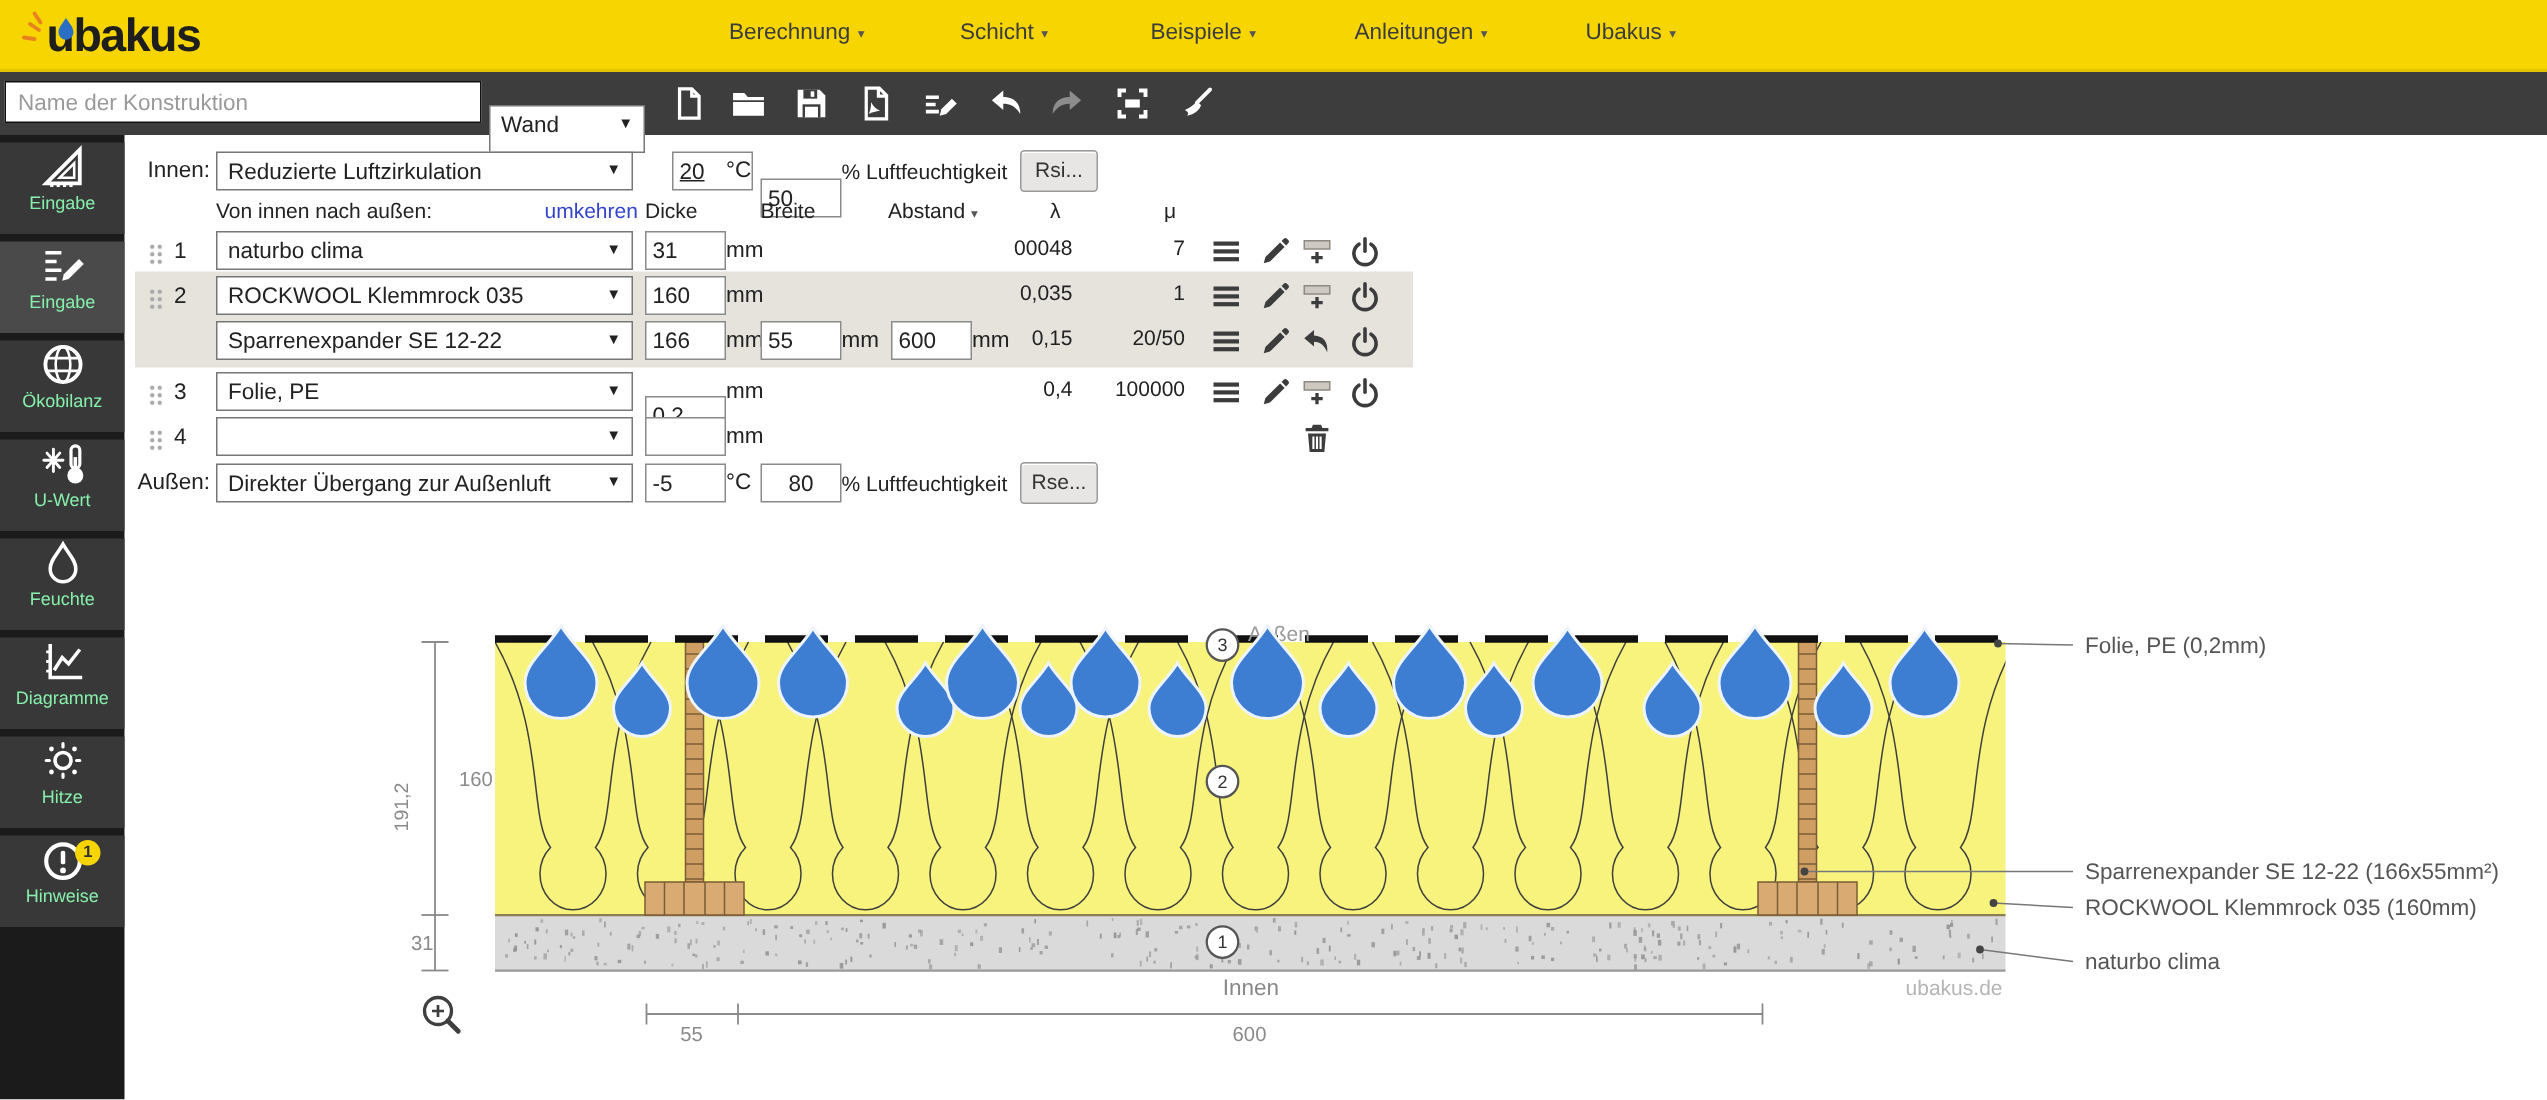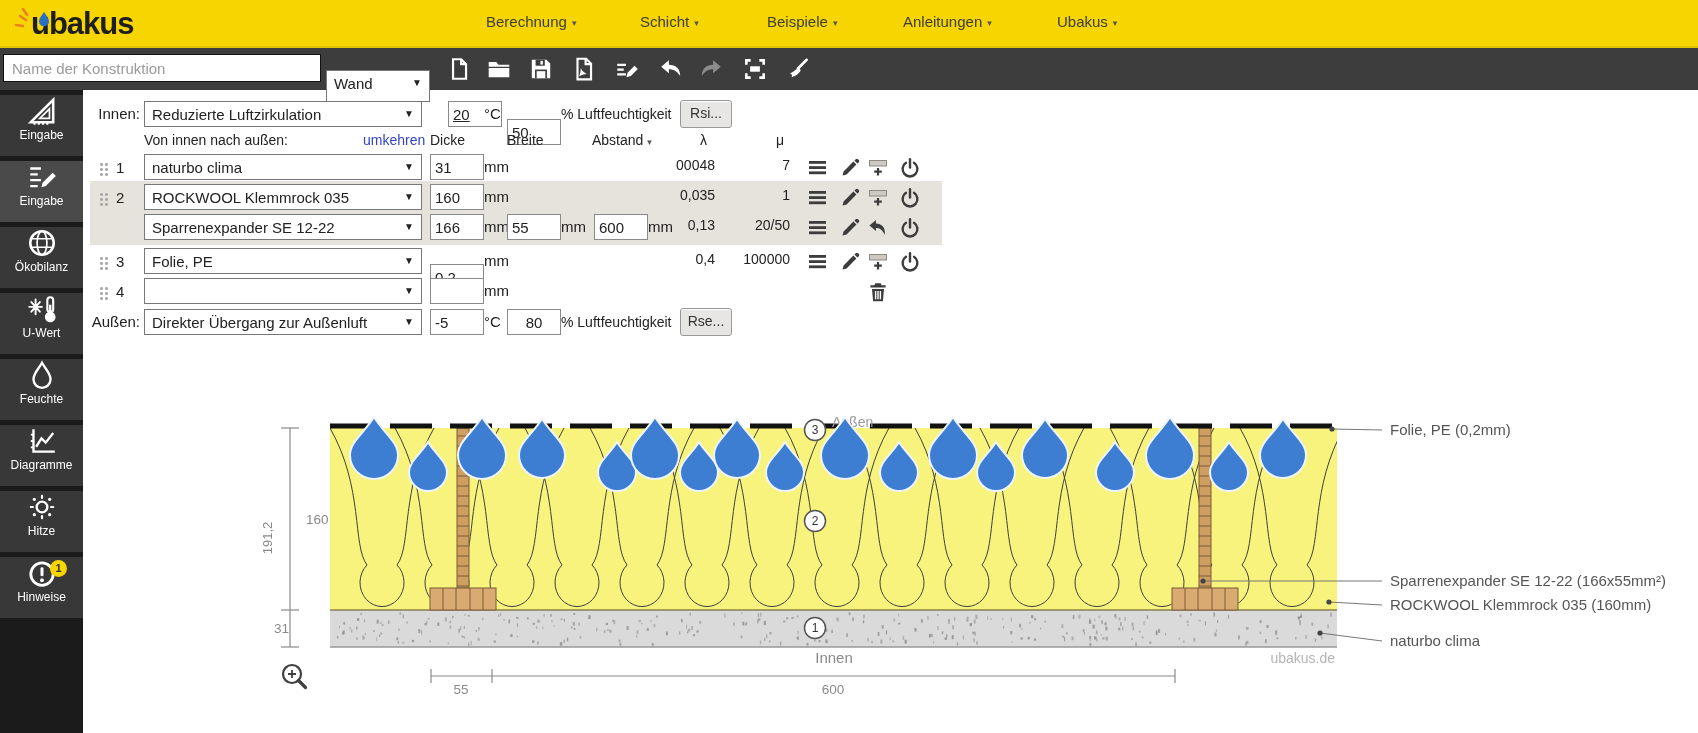--- a/index.html
+++ b/index.html
@@ -19,21 +19,21 @@
        font-size:15px;cursor:pointer}
   .sel>span.txt{position:absolute;left:7px;top:4px;white-space:nowrap}
   .sel>span.caret{position:absolute;right:7px;top:6px;font-size:10px;color:#222}
   .wandsel{left:326px;top:22px;width:104px;height:32px}
   .tbi{position:absolute;top:8px;width:26px;height:26px;cursor:pointer}
   
   .sidebar{position:absolute;left:0;top:90px;width:83px;height:643px;background:#1b1b1b}
   .sbitem{position:relative;width:83px;height:61px;background:#383838;margin-bottom:2px;cursor:pointer;text-align:center}
   .sbitem.active{background:#4a4a4a}
   .sbitem .sbicon{display:block;margin:5px auto 0 auto;width:32px;height:32px}
-  .sbitem .sblabel{display:block;font-size:12px;color:#ffffff;margin-top:1px}
+  .sbitem .sblabel{display:block;font-size:12px;color:#86efac;margin-top:1px}
   .badge{position:absolute;top:3px;right:16px;width:17px;height:17px;border-radius:50%;background:#f6d500;
          color:#333;font-size:11px;font-weight:bold;line-height:17px;text-align:center}
   
   .hl{position:absolute;left:90px;top:181px;width:852px;height:64px;background:#e6e3dd}
   .flabel{position:absolute;font-size:15px;color:#222;white-space:nowrap}
   .flabel.small{font-size:14px}
   .rlabel{position:absolute;width:52px;text-align:right;font-size:15px}
   .link{color:#3344cc;cursor:pointer}
   .matsel{width:278px;left:144px}
   .inp{position:absolute;width:44px;height:24px;border:1px solid #8a8a8a;font:15px "Liberation Sans",sans-serif;
@@ -366,21 +366,21 @@
     <div class="sel matsel" style="top:0">
       <span class="txt">Sparrenexpander SE 12-22</span>
       <span class="caret">▼</span>
     </div>
     <input class="inp" style="left: 430px; top: 0px;" value="166">
     <span class="flabel" style="left:484px;top:4px">mm</span>
     <input class="inp" style="left: 507px; top: 0px;" value="55">
     <span class="flabel" style="left:561px;top:4px">mm</span>
     <input class="inp" style="left: 594px; top: 0px;" value="600">
     <span class="flabel" style="left:648px;top:4px">mm</span>
-    <span class="lam">0,13</span>
+    <span class="lam">0,15</span>
     <span class="muv">20/50</span>
     <svg class="ic" style="left:806px">
         <use href="#ic-menu"></use>
       </svg>
     <svg class="ic" style="left:838px">
         <use href="#ic-pencil"></use>
       </svg>
     <svg class="ic" style="left:866px">
         <use href="#ic-swap"></use>
       </svg>

